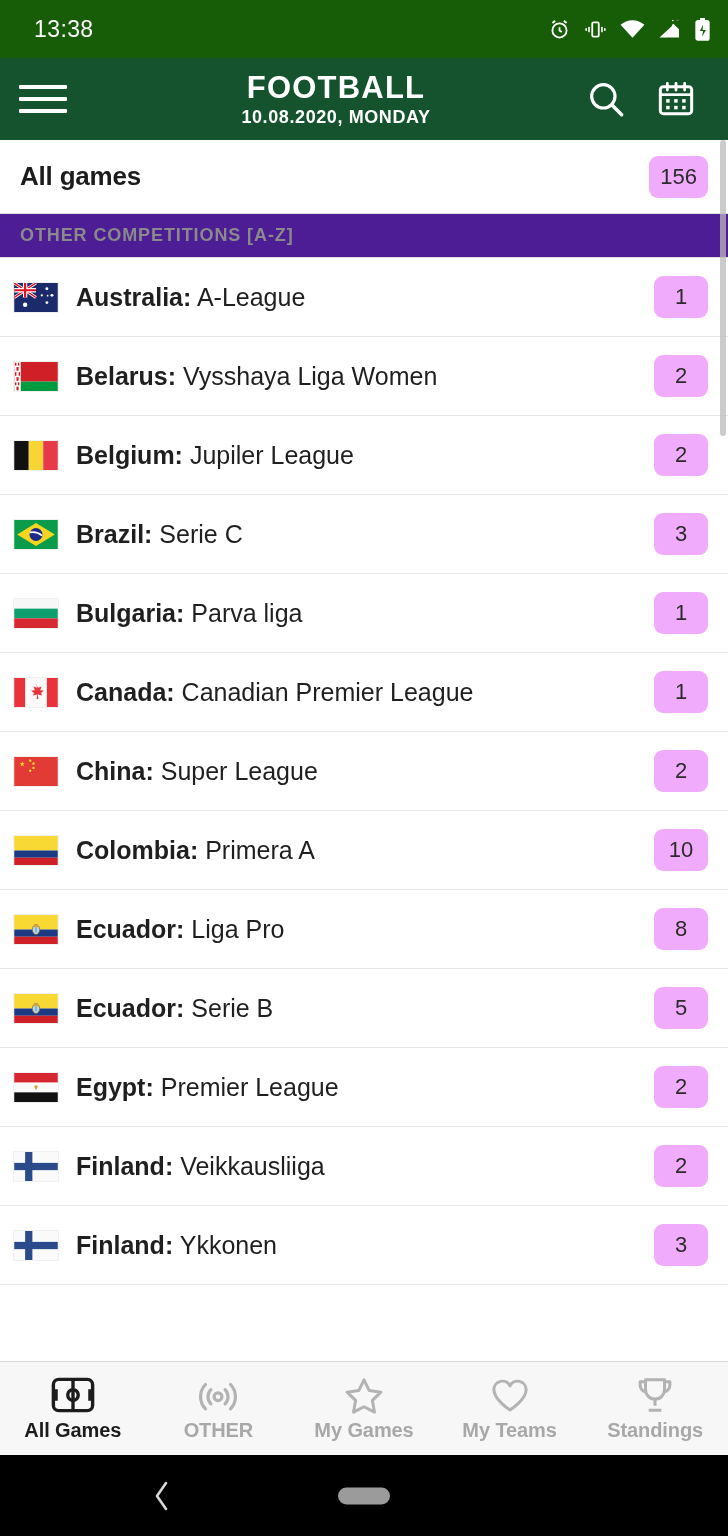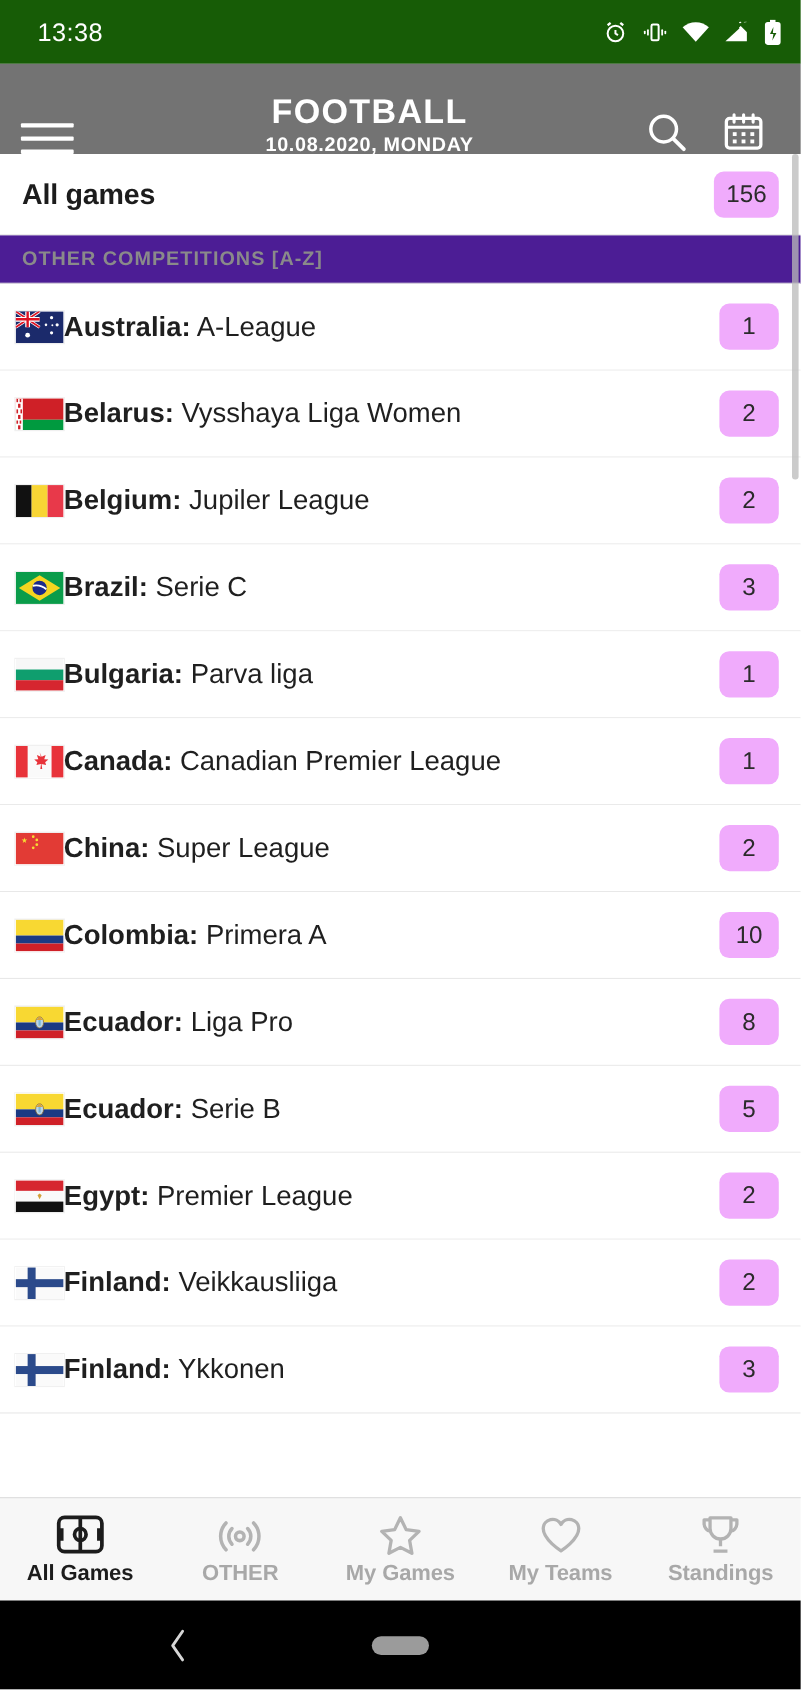--- a/index.html
+++ b/index.html
@@ -16,22 +16,22 @@
     height:58px; background:#175c06; color:#fff;
     display:flex; align-items:center; justify-content:space-between;
     padding:0 18px 0 34px; flex:0 0 58px;
   }
   .status-time { font-size:23px; font-weight:400; letter-spacing:.4px; }
   .status-icons { display:flex; align-items:center; gap:13px; }
   .status-icons svg { display:block; }
 
   
   .appbar {
-    height:82px; background:#737373; color:#fff;
-    display:flex; align-items:flex-end; flex:0 0 82px; position:relative;
+    height:82px; background:#14532d; color:#fff;
+    display:flex; align-items:center; flex:0 0 82px; position:relative;
   }
   .hamburger { width:86px; display:flex; flex-direction:column; align-items:center; gap:8px; cursor:pointer; }
   .hamburger span { display:block; width:48px; height:4px; background:#fff; border-radius:1px; }
   .appbar-title { flex:1; text-align:center; line-height:1; }
   .appbar-title .t1 {
     font-size:31px; font-weight:bold; letter-spacing:1.2px; display:block;
     font-family:"Liberation Sans Narrow","Liberation Sans",sans-serif;
   }
   .appbar-title .t2 { font-size:18px; font-weight:bold; letter-spacing:.6px; display:block; margin-top:5px; }
   .appbar-actions { display:flex; align-items:center; gap:30px; padding-right:32px; }
@@ -57,21 +57,21 @@
     display:flex; align-items:center; padding:0 20px;
     font-size:18px; font-weight:bold; color:#8a8a8a; letter-spacing:.9px;
   }
 
   .comp-row {
     height:79px; display:flex; align-items:center; gap:0;
     padding:0 20px 0 14px; border-bottom:1px solid #e8e8e8; background:#fff;
     cursor:pointer;
   }
   .flag { width:44px; height:29px; flex:0 0 44px; position:relative; overflow:hidden; box-shadow:0 0 0 1px rgba(0,0,0,.06); }
-  .comp-text { flex:1 1 auto; font-size:25px; color:#1f1f1f; white-space:nowrap; overflow:hidden; }
+  .comp-text { flex:1 1 auto; font-size:25px; color:#1f1f1f; padding-left:18px; white-space:nowrap; overflow:hidden; }
   .comp-text b { font-weight:bold; }
   .comp-text span { font-weight:400; }
 
   
   .vscroll { position:absolute; right:2px; top:0; width:6px; height:296px; background:#b9b9b9; border-radius:3px; opacity:.75; }
 
   
   .bottomnav {
     flex:0 0 94px; height:94px; background:#f7f7f7; border-top:1px solid #dadada;
     display:flex; align-items:center;

